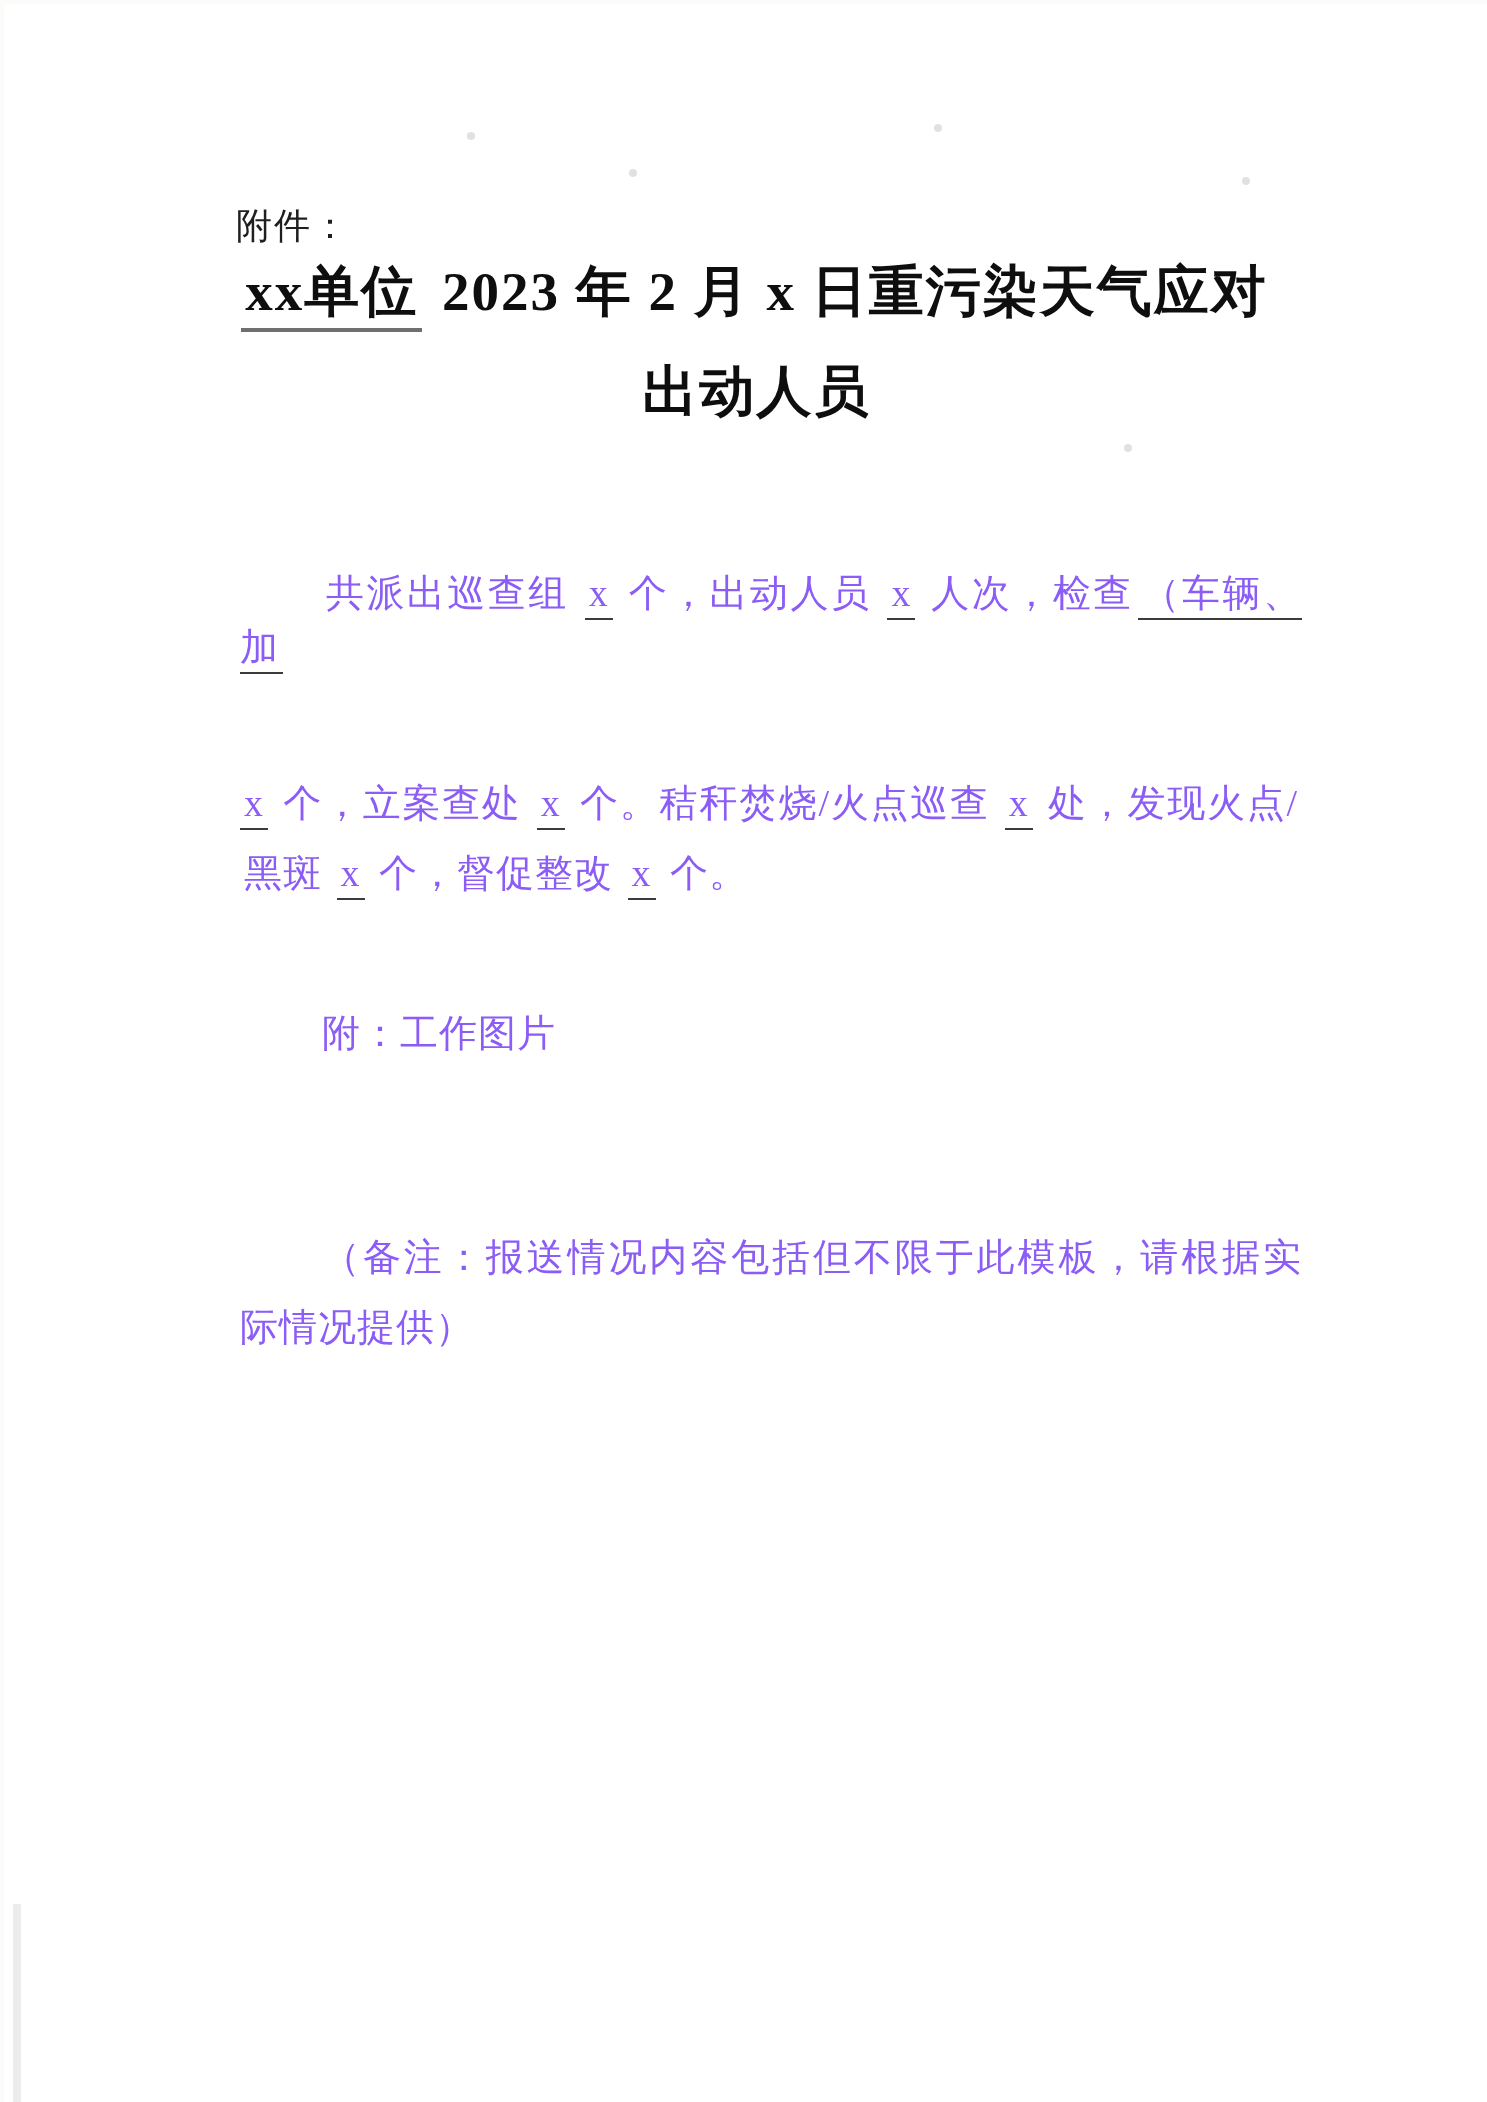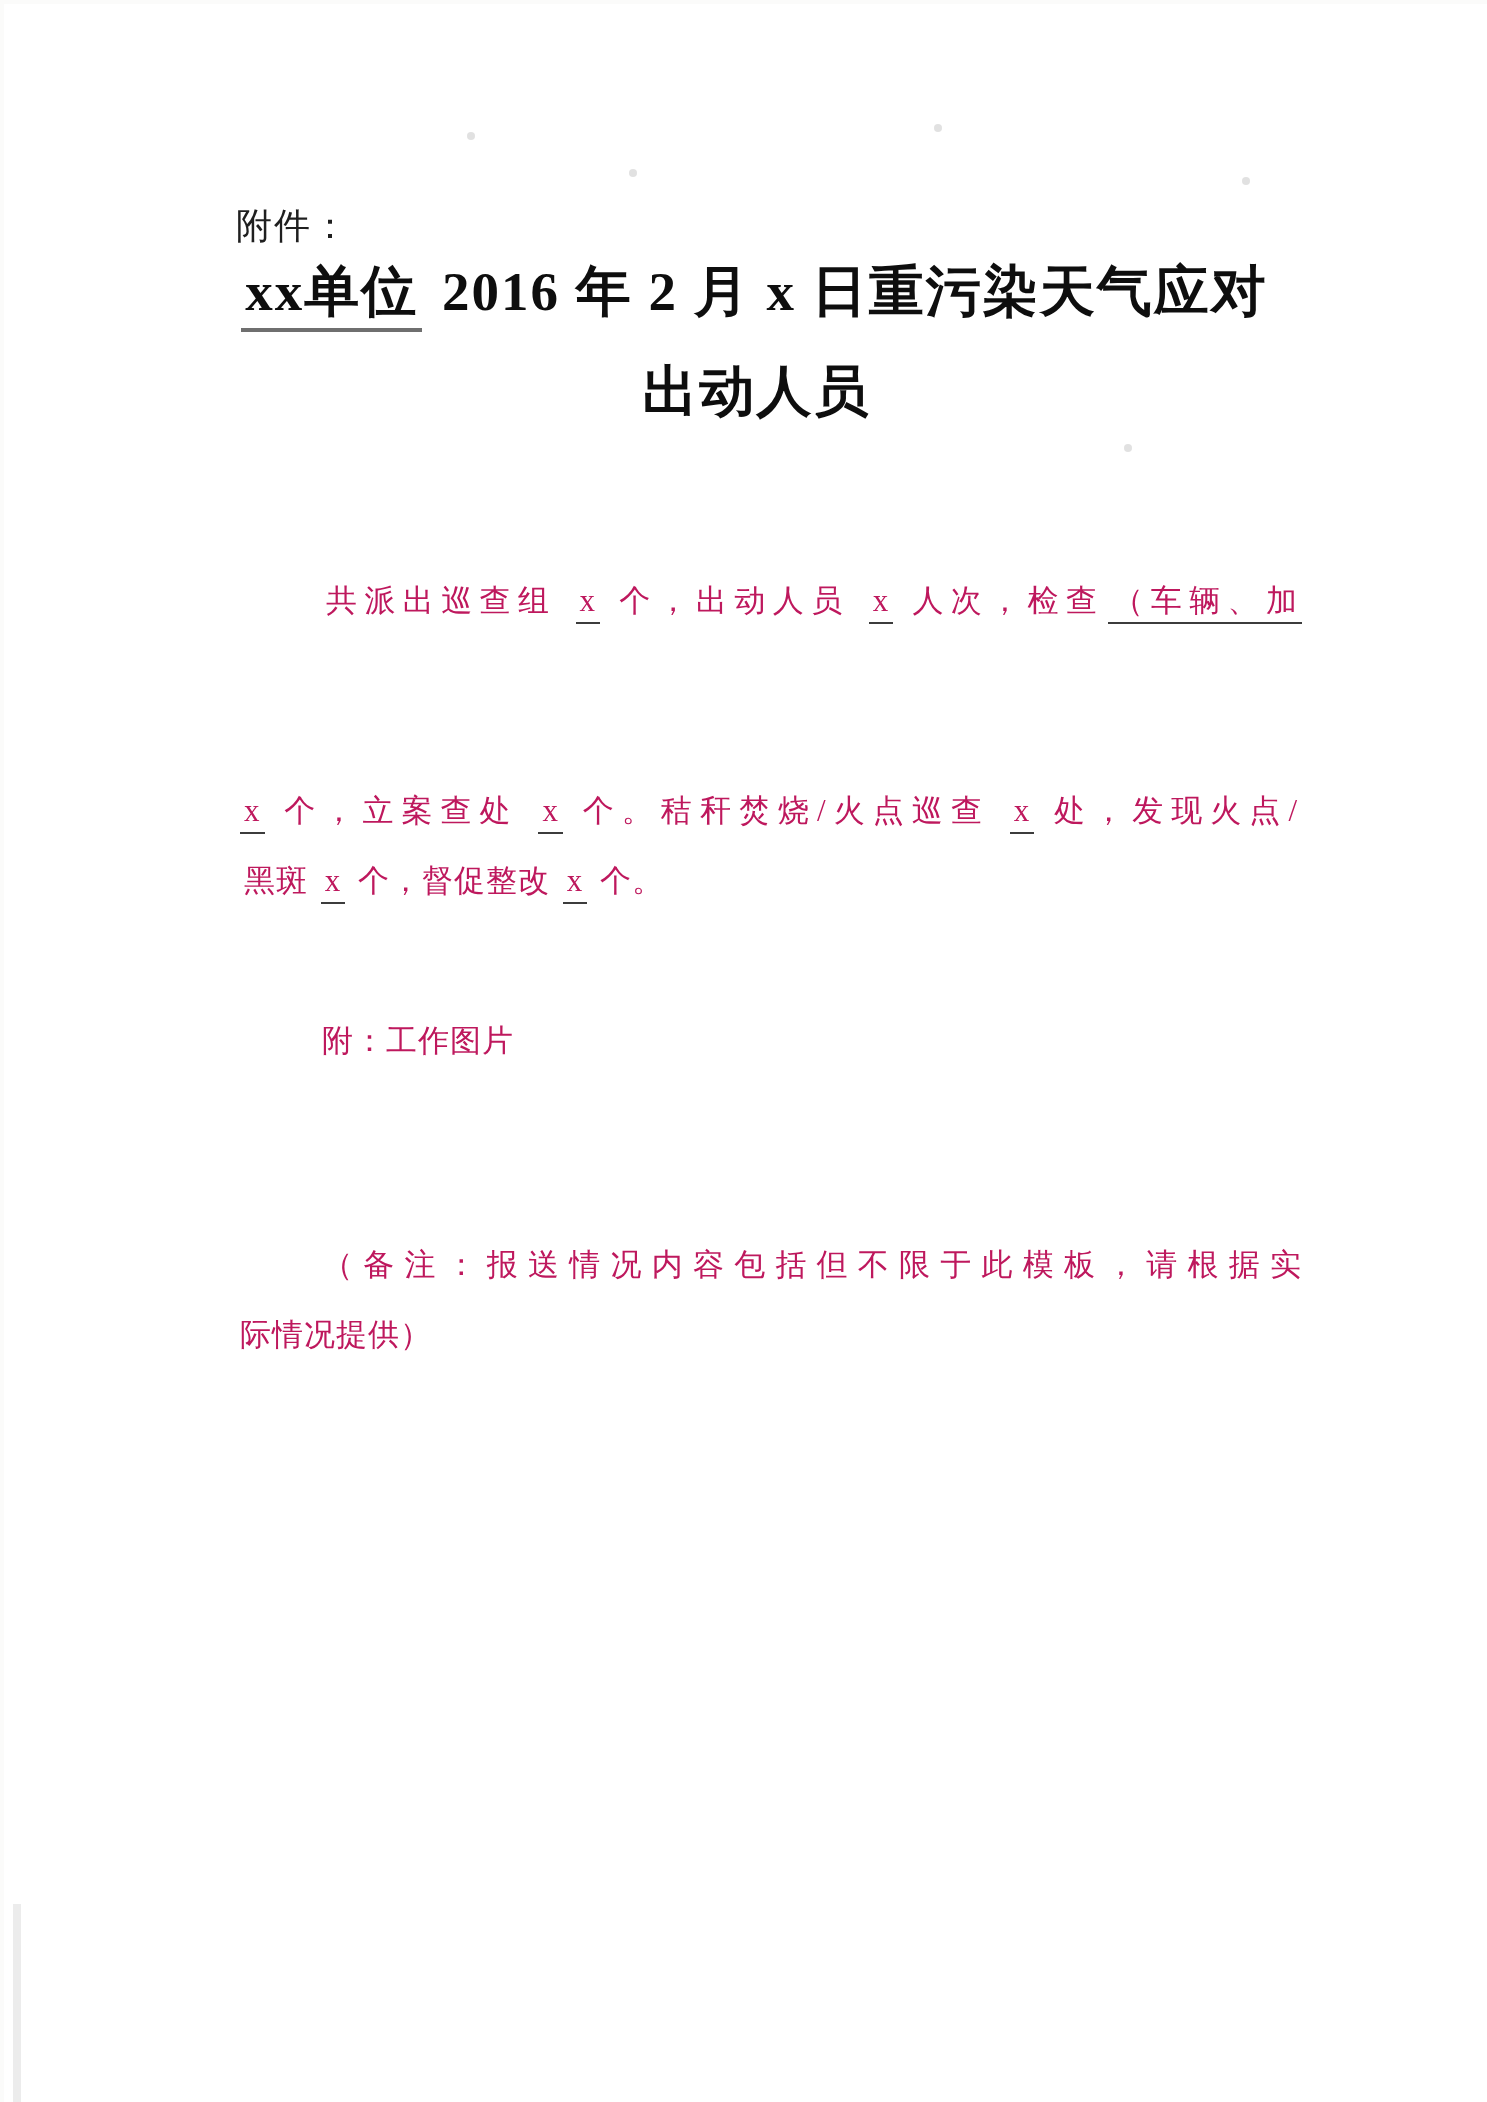--- a/index.html
+++ b/index.html
@@ -40,28 +40,27 @@
   }
   .title-line1 { top:252px; }
   .title-line2 { top:352px; }
   .title-line .u {
     border-bottom:4px solid #6f6f6f;
     padding-bottom:6px;
   }
 
   .body-line {
     position:absolute; left:232px; width:1070px;
-    font-size:31px; color:#be185d;
+    font-size:38px; color:#8b5cf6;
     line-height:54px; height:60px;
     text-align:justify;
     text-align-last:justify;
     text-justify:inter-character;
     letter-spacing:1px;
     white-space:pre-wrap;
-    margin-top:8px;
   }
   .body-line.noj { text-align:left; text-align-last:left; }
   .indent { text-indent:82px; }
 
   .u {
     border-bottom:2px solid #3c3c3c;
     padding-bottom:4px;
   }
 
   .bl1 { top:558px; }
@@ -82,21 +81,21 @@
 
   <span class="edge-line"></span>
   <span class="speck s1"></span>
   <span class="speck s2"></span>
   <span class="speck s3"></span>
   <span class="speck s4"></span>
   <span class="speck s5"></span>
 
   <div class="att-label">附件：</div>
 
-  <div class="title-line title-line1"><span class="u">xx单位</span><span> 2016 年 2 月 x 日重污染天气应对</span></div>
+  <div class="title-line title-line1"><span class="u">xx单位</span><span> 2023 年 2 月 x 日重污染天气应对</span></div>
 
   <div class="title-line title-line2">出动人员</div>
 
   <div class="body-line bl1 indent"><span>共派出巡查组 </span><span class="u">x</span><span> 个，出动人员 </span><span class="u">x</span><span> 人次，检查</span><span class="u">（车辆、加</span></div>
 
 
 
   <div class="body-line bl4"><span class="u">x</span><span> 个，立案查处 </span><span class="u">x</span><span> 个。秸秆焚烧/火点巡查 </span><span class="u">x</span><span> 处，发现火点/</span></div>
 
   <div class="body-line bl5 noj"><span>黑斑 </span><span class="u">x</span><span> 个，督促整改 </span><span class="u">x</span><span> 个。</span></div>

